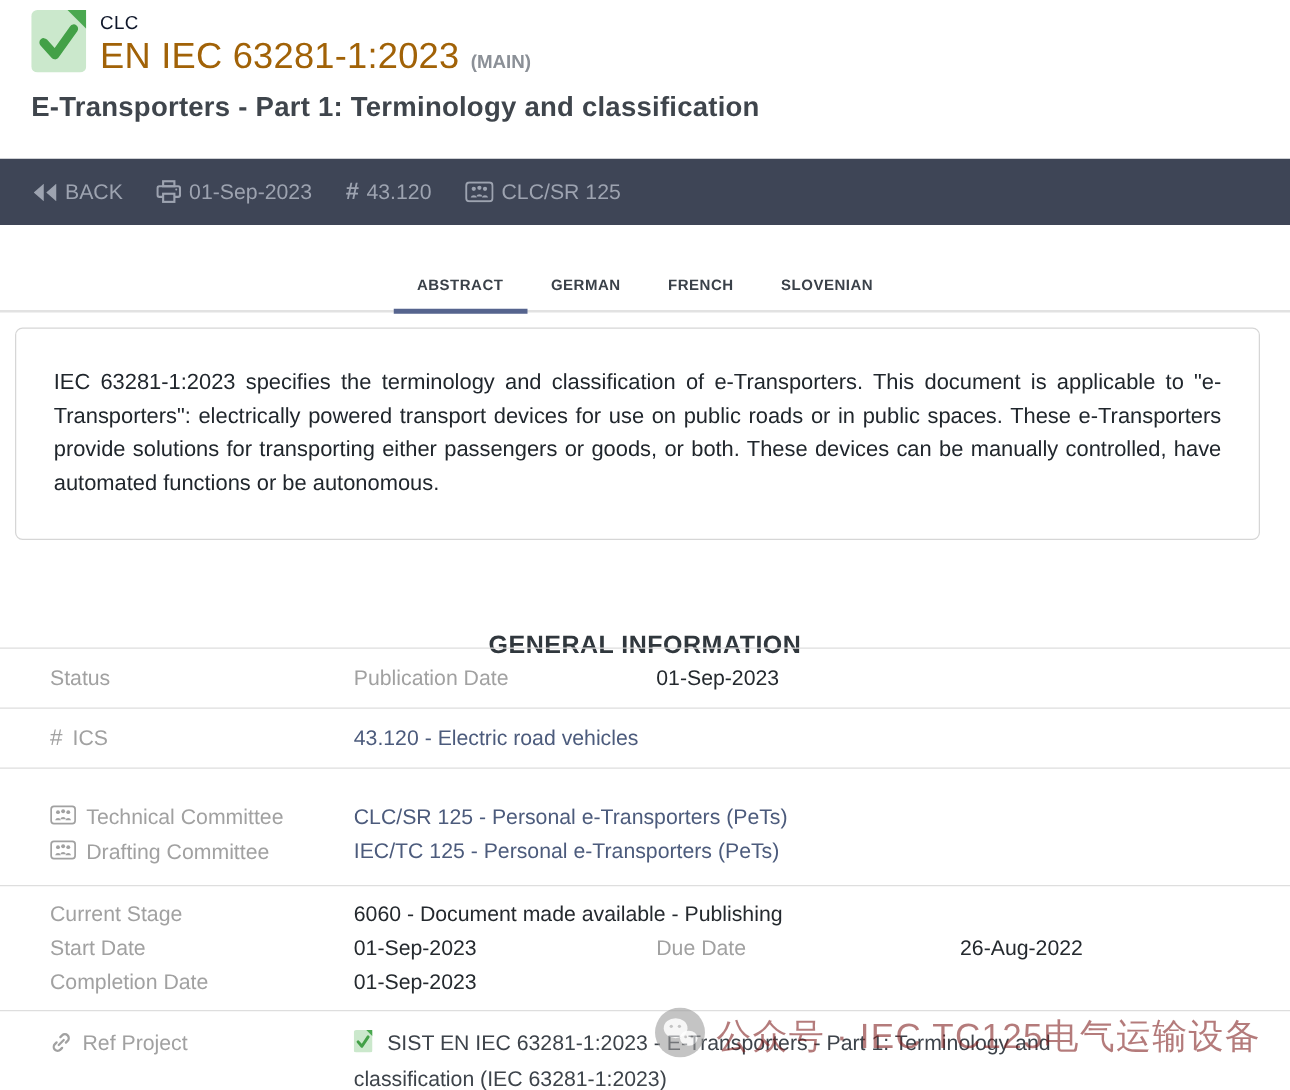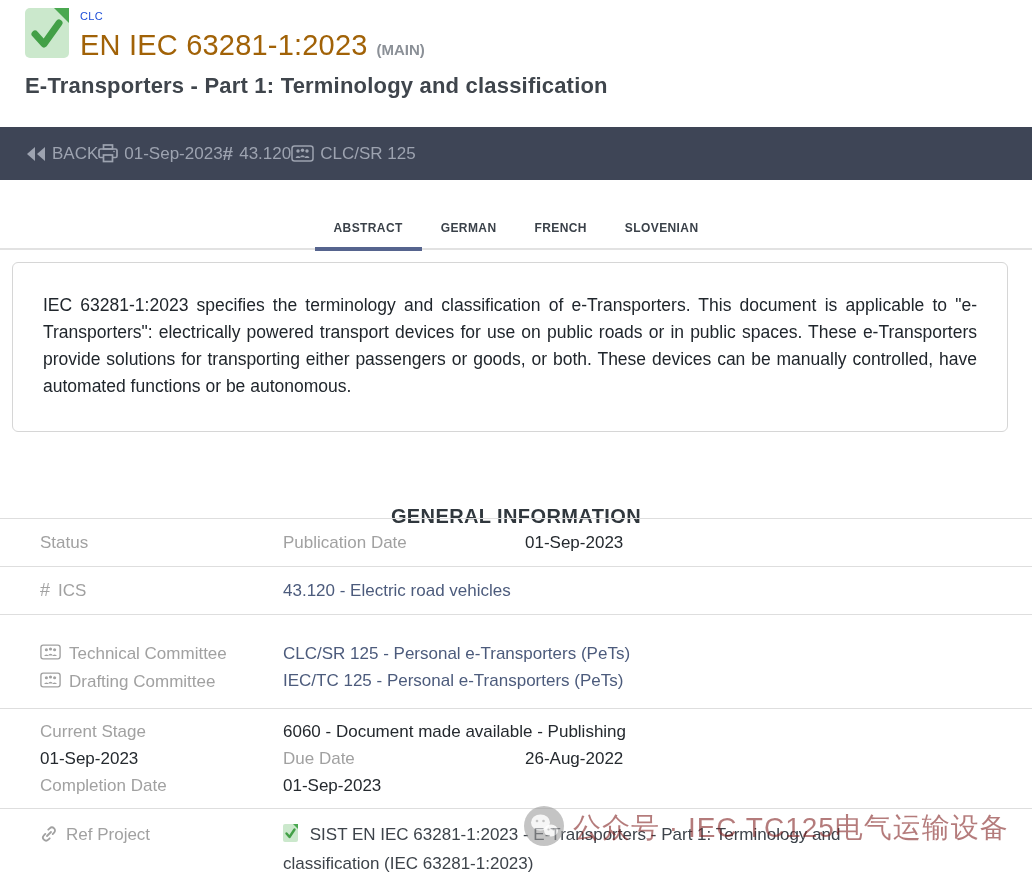--- a/index.html
+++ b/index.html
@@ -1,29 +1,29 @@
 <!DOCTYPE html>
 <html><head>
 <meta charset="utf-8">
 <style>
   * { margin:0; padding:0; box-sizing:border-box; }
   html,body { width:1032px; height:872px; background:#fff; font-family:"Liberation Sans", sans-serif; }
   .page { position:relative; width:1032px; height:872px; overflow:hidden; background:#fff; }
 
   
   .doc-icon { position:absolute; left:25px; top:8px; }
-  .hdr-org { position:absolute; left:80px; top:10px; font-size:11px; color:#1d4ed8; letter-spacing:.3px; }
+  .hdr-org { position:absolute; left:80px; top:10px; font-size:15px; color:#0f172a; letter-spacing:.3px; }
   .hdr-titleline { position:absolute; left:80px; top:29px; white-space:nowrap; }
   .hdr-title { font-size:29px; font-weight:normal; color:#a16207; letter-spacing:.2px; }
   .hdr-badge { font-size:15px; font-weight:bold; color:#8b9097; margin-left:9px; }
   .hdr-subtitle { position:absolute; left:25px; top:73px; font-size:22px; font-weight:bold; color:#3f454c; letter-spacing:.2px; }
 
   
   .navbar { position:absolute; left:0; top:127px; width:100%; height:53px; background:#3e4556;
-            display:flex; align-items:center; padding-left:27px; }
+            display:flex; align-items:center; padding-left:27px; gap:27px; }
   .nav-item { display:flex; align-items:center; gap:6px; color:#9da3b0; font-size:17px; cursor:default; }
   .nav-item svg { display:block; }
   .nav-hash { font-size:19px; font-weight:bold; color:#9da3b0; }
 
   
   .tabs { position:absolute; left:0; top:212px; width:100%; display:flex; justify-content:center;
           border-bottom:2px solid #e2e2e2; }
   .tab { position:relative; padding:9px 19px 13px; font-size:12px; font-weight:bold; color:#3a4149;
          letter-spacing:.4px; }
   .tab.active::after { content:""; position:absolute; left:0; right:0; bottom:-3px; height:4px; background:#56648e; }
@@ -180,20 +180,21 @@
         <div class="val"><span class="link">IEC/TC 125 - Personal e-Transporters (PeTs)</span></div>
       </div>
     </div>
 
     <div class="row row-pad-stage">
       <div class="grid2">
         <div class="lbl">Current Stage</div>
         <div class="val">6060 - Document made available - Publishing</div>
       </div>
       <div class="grid4">
+        <div class="lbl">Start Date</div>
         <div class="val">01-Sep-2023</div>
         <div class="lbl">Due Date</div>
         <div class="val">26-Aug-2022</div>
       </div>
       <div class="grid2">
         <div class="lbl">Completion Date</div>
         <div class="val">01-Sep-2023</div>
       </div>
     </div>
 

